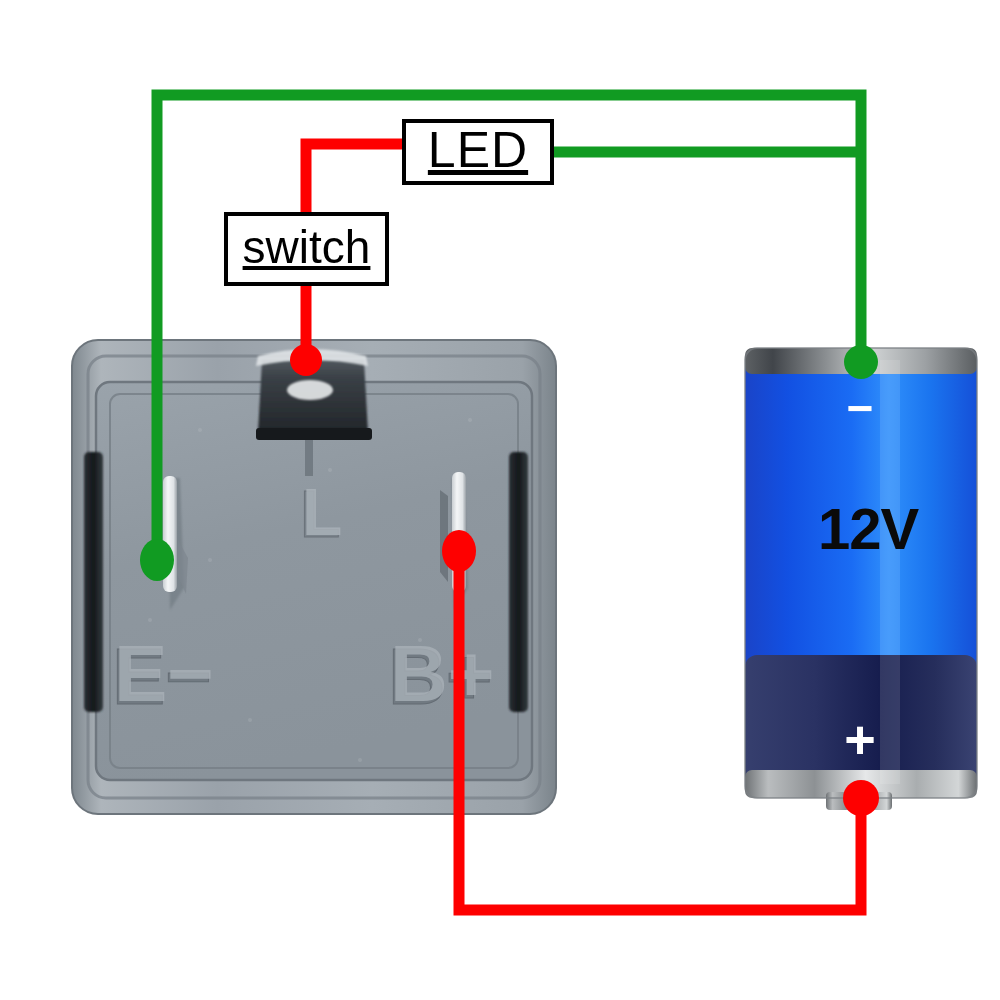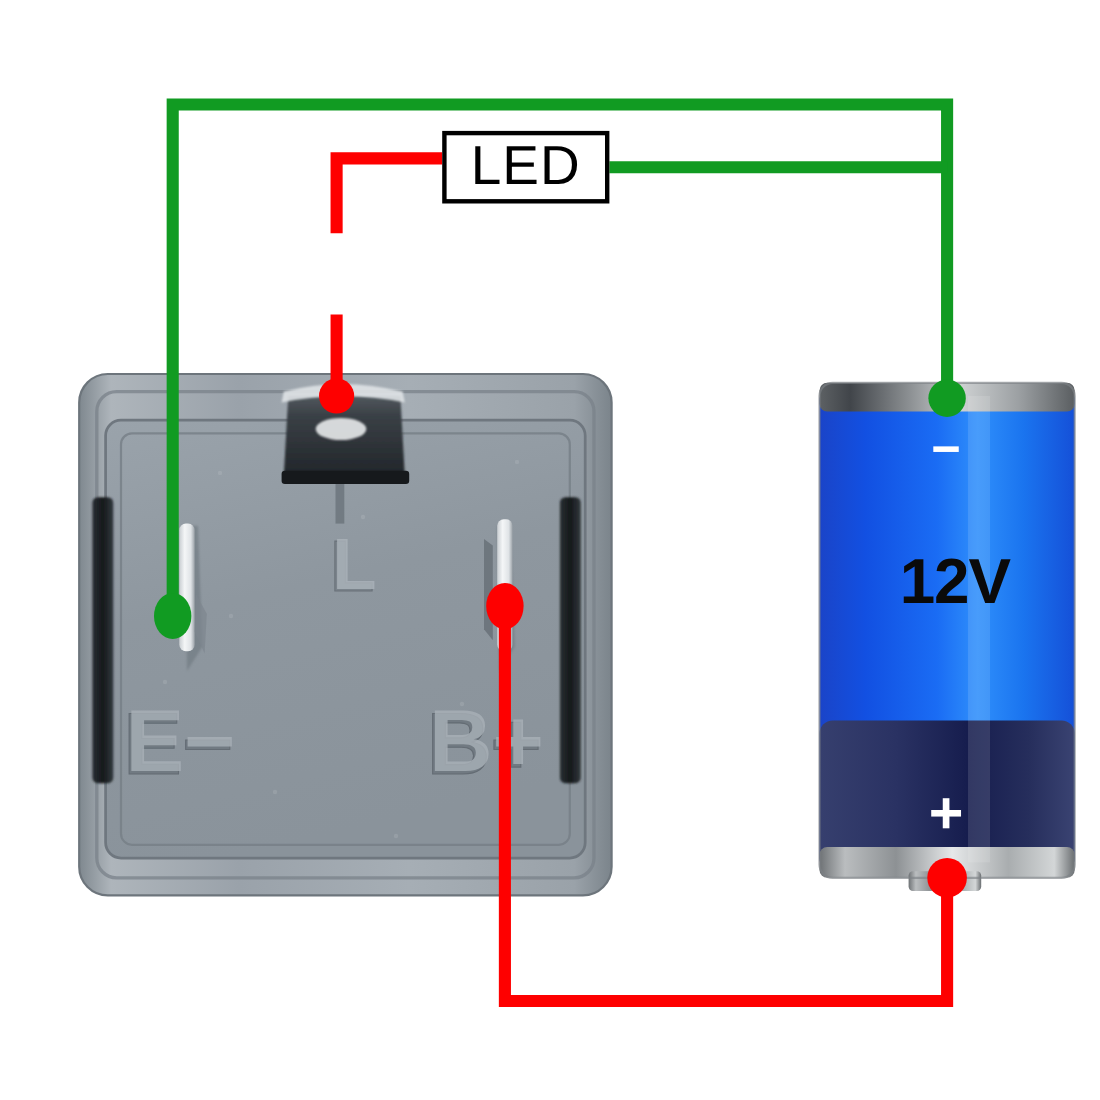--- a/index.html
+++ b/index.html
@@ -7,21 +7,21 @@
        font-family:"Liberation Sans","DejaVu Sans",sans-serif;}
   #stage{position:relative;width:1000px;height:1000px;background:#ffffff;}
   svg#diagram{position:absolute;left:0;top:0;width:1000px;height:1000px;display:block;}
 
   
   .labelbox{position:absolute;background:#ffffff;border:4px solid #000000;
             box-sizing:border-box;display:flex;align-items:center;
             justify-content:center;color:#000000;line-height:1;z-index:40;}
   #led-box{left:402px;top:119px;width:152px;height:66px;font-size:50px;letter-spacing:1px;}
   #switch-box{left:224px;top:212px;width:165px;height:74px;font-size:46px;}
-  .labelbox span{display:block;transform:translateY(-2px);}
+  .labelbox span{display:block;transform:translateY(-2px);text-decoration:underline;}
 
   
   .batt-text{position:absolute;z-index:30;color:#0a0a0a;font-weight:bold;
              line-height:1;pointer-events:none;}
   #batt-voltage{left:745px;top:500px;width:246px;text-align:center;font-size:58px;letter-spacing:-1px;}
   .polarity{position:absolute;z-index:30;color:#ffffff;font-weight:bold;line-height:1;text-align:center;}
   #batt-minus{left:745px;top:385px;width:230px;font-size:46px;}
   #batt-plus{left:745px;top:712px;width:230px;font-size:54px;}
 </style>
 </head>
@@ -188,14 +188,17 @@
     </g>
   </svg>
 
   <div class="polarity" id="batt-minus">−</div>
   <div class="batt-text" id="batt-voltage">12V</div>
   <div class="polarity" id="batt-plus">+</div>
 
   <div class="labelbox" id="led-box">
     <span>LED</span>
   </div>
+  <div class="labelbox" id="switch-box">
+    <span>switch</span>
+  </div>
 
 </div>
 
 </body></html>

